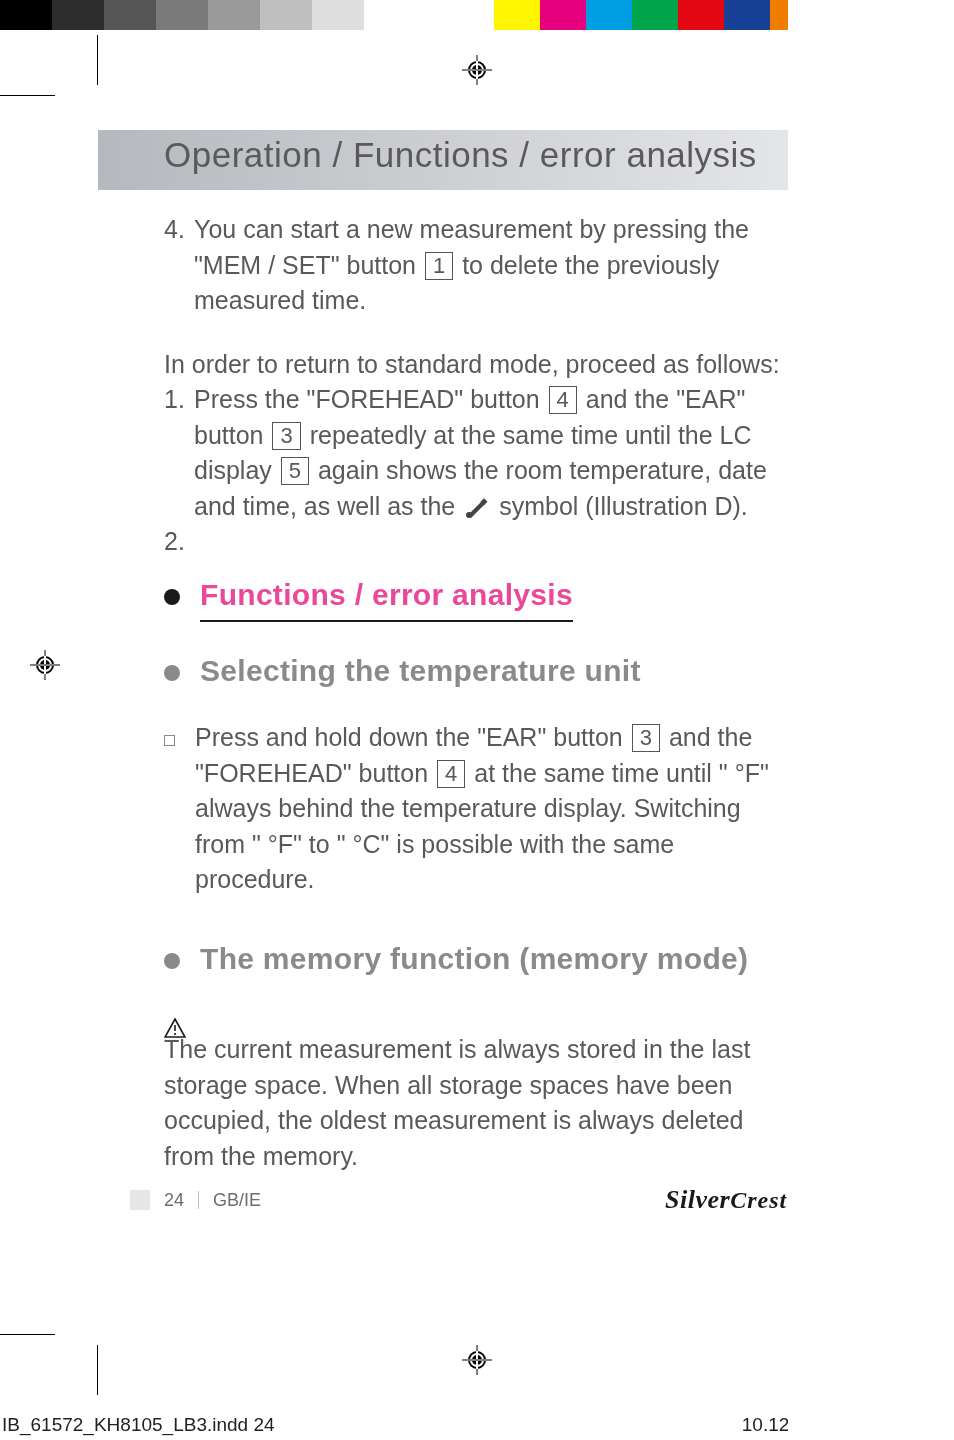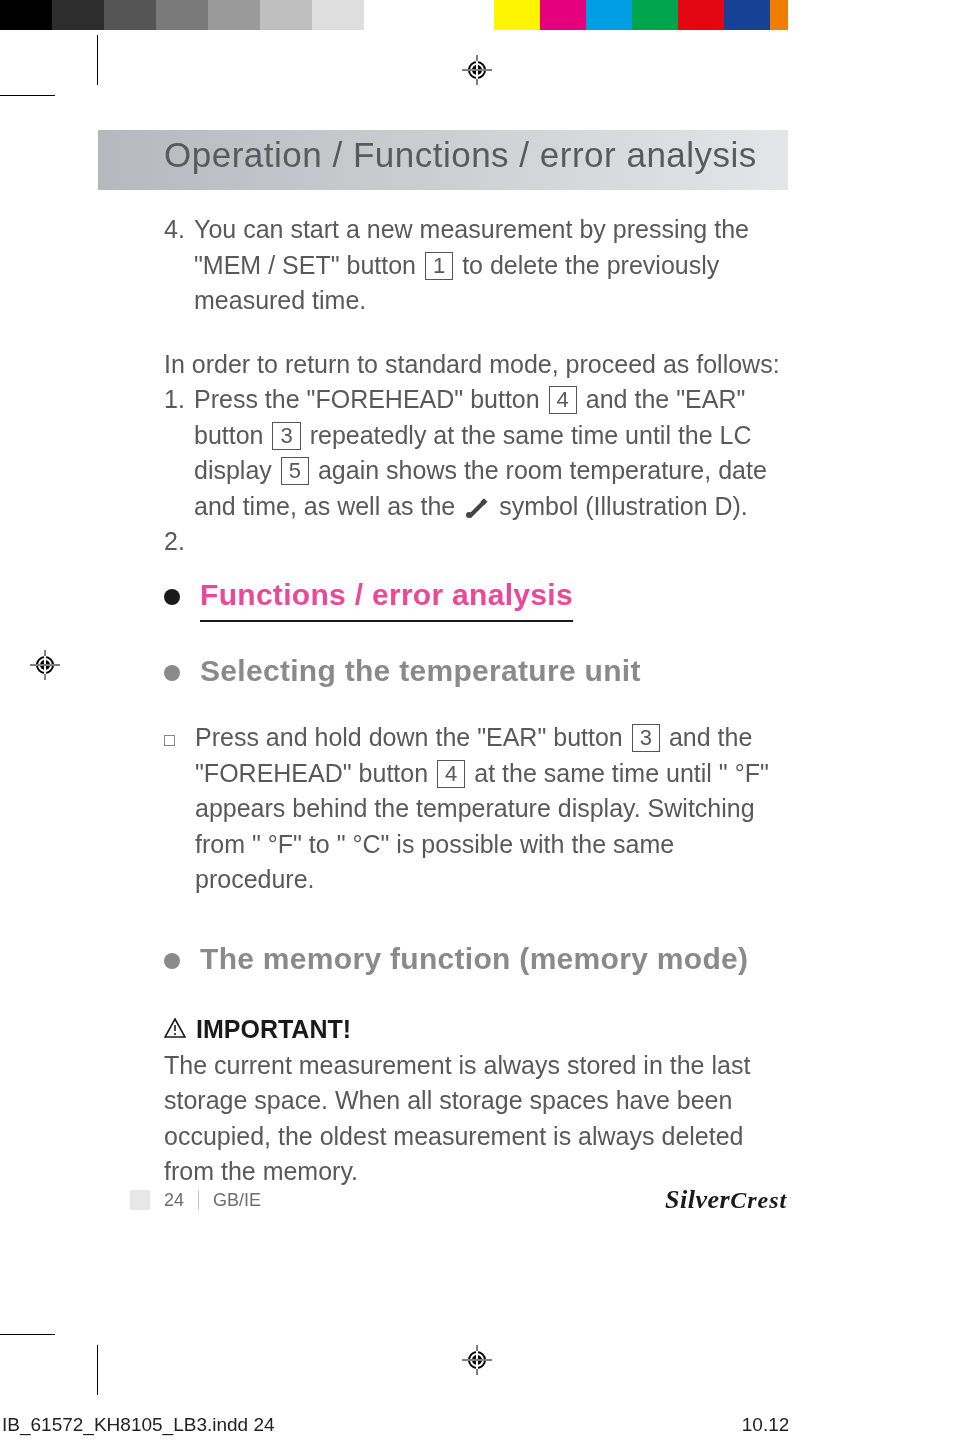--- a/index.html
+++ b/index.html
@@ -178,42 +178,41 @@
       <div class="bullet-row">
         <span class="big-dot gray"></span>
         <span class="h2">Selecting the temperature unit</span>
       </div>
     </div>
 
     <div class="block">
       <div class="bullet-row">
         <span class="checkbox-bullet"></span>
         <div>
-          <span>Press and hold down the "EAR" button </span><span class="boxed">3</span><span> and the "FOREHEAD" button </span><span class="boxed">4</span><span> at the same time until " °F" appears behind the temperature display. Switching from " °F" to " °C" is possible with the same procedure.</span>
+          <span>Press and hold down the "EAR" button </span><span class="boxed">3</span><span> and the "FOREHEAD" button </span><span class="boxed">4</span><span> at the same time until " °F" always behind the temperature display. Switching from " °F" to " °C" is possible with the same procedure.</span>
         </div>
       </div>
     </div>
 
     <div class="block" style="margin-top:40px;">
       <div class="bullet-row">
         <span class="big-dot gray"></span>
         <span class="h2">The memory function (memory mode)</span>
       </div>
     </div>
 
     <div class="block" style="margin-top:6px;">
       <div class="warn-row">
         <span class="warn-icon">
           <svg viewBox="0 0 22 20">
               <path d="M11 1 L21 19 L1 19 Z" fill="none" stroke="#1a1a1a" stroke-width="1.6"></path>
               <line x1="11" y1="7" x2="11" y2="13" stroke="#1a1a1a" stroke-width="1.6"></line>
               <circle cx="11" cy="16" r="1.1" fill="#1a1a1a"></circle>
             </svg>
         </span>
-        <span class="warn-label">IMPORTANT!</span>
       </div>
       <div>The current measurement is always stored in the last storage space. When all storage spaces have been occupied, the oldest measurement is always deleted from the memory.</div>
     </div>
 
   </div>
 
   <div class="footer">
     <div class="footer-left">
       <span class="footer-sq"></span>
       <span>24</span>

